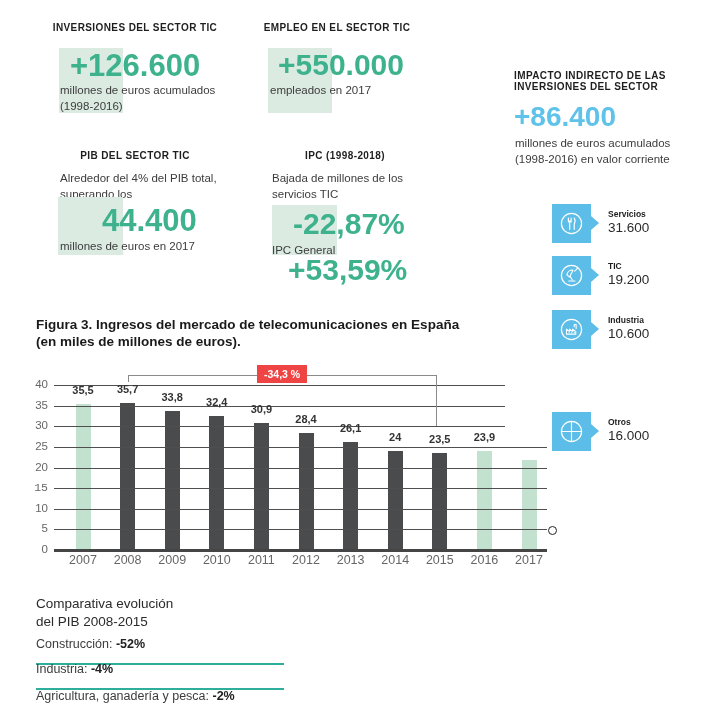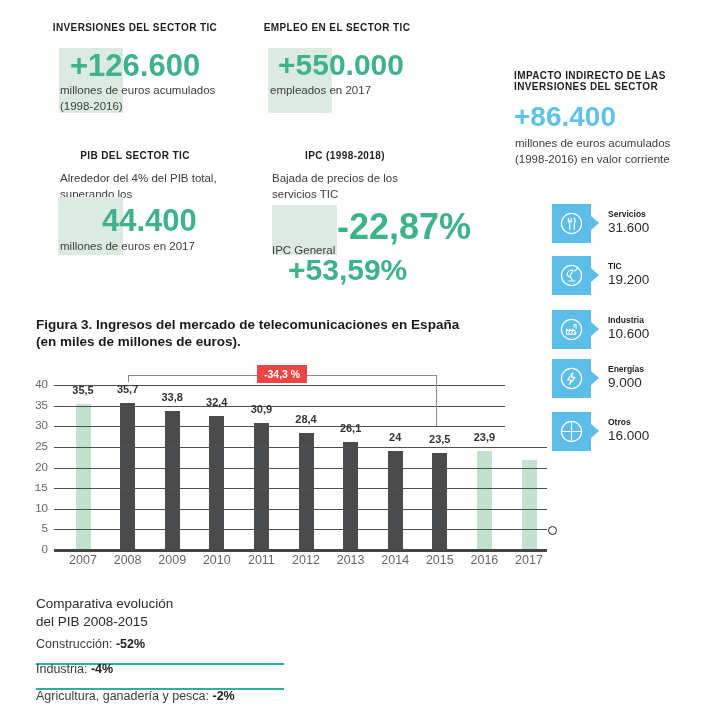--- a/index.html
+++ b/index.html
@@ -81,25 +81,25 @@
       <span>superando los</span>
     </div>
     <div class="green-box abs" style="left:8px;top:47px;width:65px;height:58px;"></div>
     <div class="big-num abs" style="left:52px;top:55px;font-size:31px;">44.400</div>
     <div class="desc abs" style="left:10px;top:89px;white-space:nowrap;">millones de euros en 2017</div>
   </div>
 
   <div class="abs" style="left:265px;top:150px;width:160px;">
     <div class="stat-heading">IPC (1998-2018)</div>
     <div class="desc abs" style="left:7px;top:21px;white-space:nowrap;">
-      <span>Bajada de precios de los</span><br>
+      <span>Bajada de millones de los</span><br>
       <span>servicios TIC</span>
     </div>
     <div class="green-box abs" style="left:7px;top:55px;width:65px;height:50px;"></div>
-    <div class="big-num abs" style="left:28px;top:59px;font-size:36px;margin-left:44px;">-22,87%</div>
+    <div class="big-num abs" style="left:28px;top:59px;font-size:30px;">-22,87%</div>
     <div class="desc abs" style="left:7px;top:93px;white-space:nowrap;">IPC General</div>
     <div class="big-num abs" style="left:23px;top:105px;font-size:30px;">+53,59%</div>
   </div>
 
   <div class="sector" style="top:204px;">
     <div class="sector-box">
       <svg width="31" height="31" viewBox="0 0 40 40">
         <circle cx="20" cy="20" r="13" fill="none" stroke="#fff" stroke-width="1.6"></circle>
         <path d="M16 13 v5 M19.5 13 v5 M16 16 q1.8 2 3.5 0 M17.7 17.5 v10" fill="none" stroke="#fff" stroke-width="1.5" stroke-linecap="round"></path>
         <path d="M23.5 13 q2.3 3.5 0 7.5 v7" fill="none" stroke="#fff" stroke-width="1.5" stroke-linecap="round"></path>
@@ -137,33 +137,20 @@
         <path d="M16 23.5 h1.5 M19.5 23.5 h1.5 M23 23.5 h1.5" stroke="#fff" stroke-width="1.3"></path>
       </svg>
       <div class="sector-arrow"></div>
     </div>
     <div class="sector-text">
       <div class="sector-label">Industria</div>
       <div class="sector-value">10.600</div>
     </div>
   </div>
 
-  <div class="sector" style="top:359px;">
-    <div class="sector-box">
-      <svg width="31" height="31" viewBox="0 0 40 40">
-        <circle cx="20" cy="20" r="13" fill="none" stroke="#fff" stroke-width="1.6"></circle>
-        <path d="M21.5 12.5 l-6.5 9.5 h4.5 l-2.5 6 7.5 -9.5 h-4.5 z" fill="none" stroke="#fff" stroke-width="1.4" stroke-linejoin="round"></path>
-      </svg>
-      <div class="sector-arrow"></div>
-    </div>
-    <div class="sector-text">
-      <div class="sector-label">Energías</div>
-      <div class="sector-value">9.000</div>
-    </div>
-  </div>
 
   <div class="sector" style="top:412px;">
     <div class="sector-box">
       <svg width="31" height="31" viewBox="0 0 40 40">
         <circle cx="20" cy="20" r="13" fill="none" stroke="#fff" stroke-width="1.6"></circle>
         <path d="M20 7 v26 M7 20 h26" fill="none" stroke="#fff" stroke-width="1.5"></path>
       </svg>
       <div class="sector-arrow"></div>
     </div>
     <div class="sector-text">

